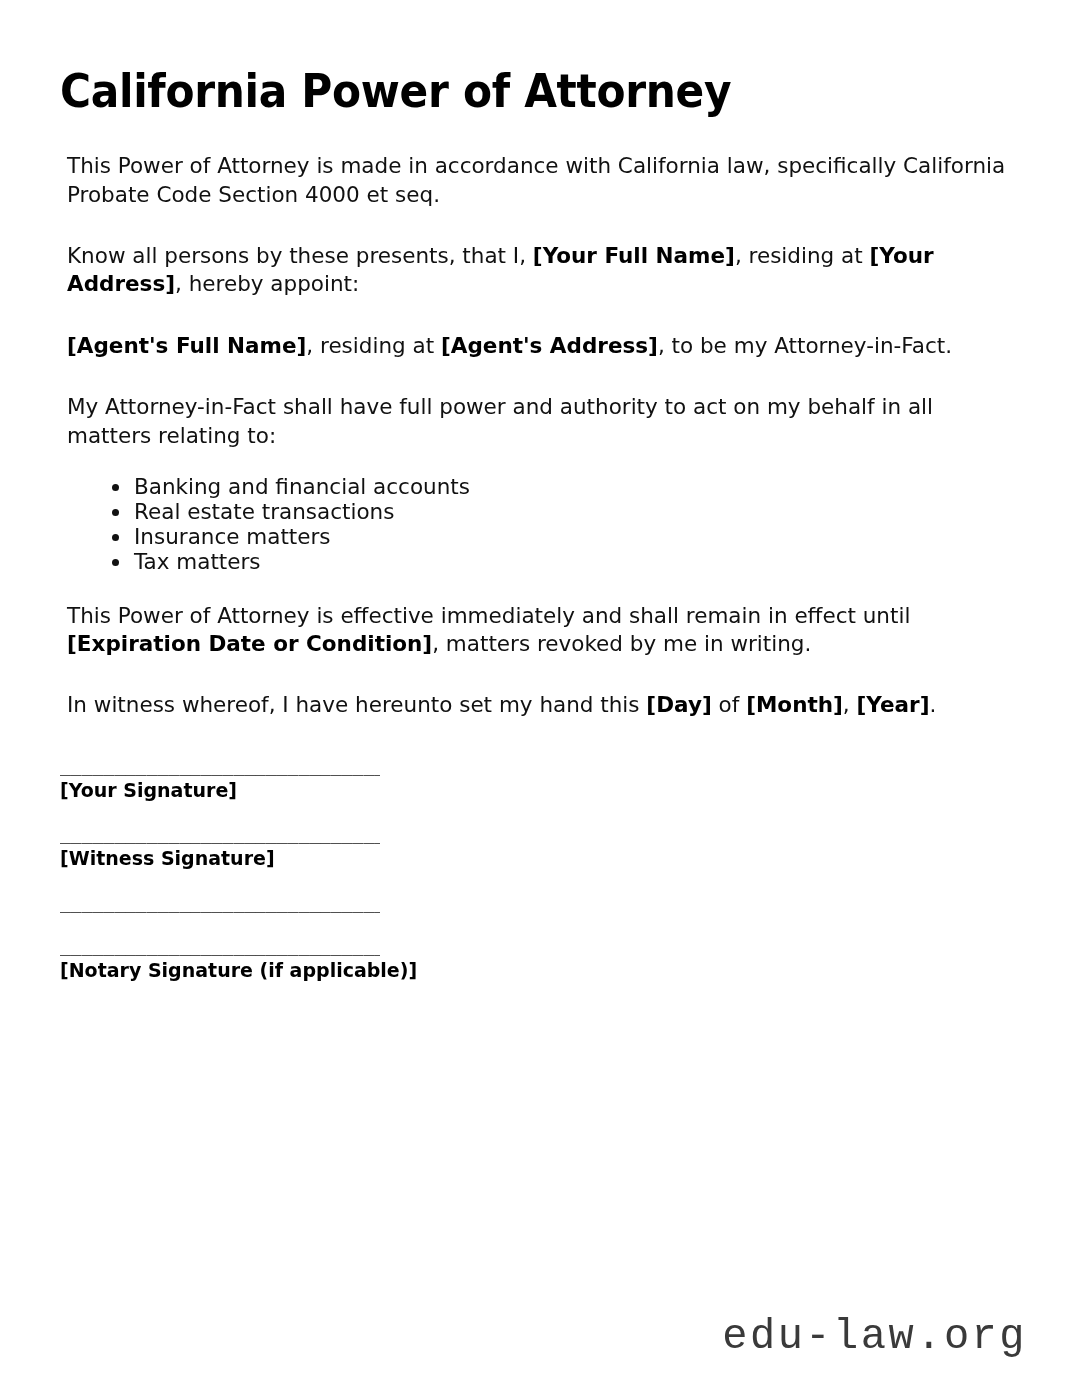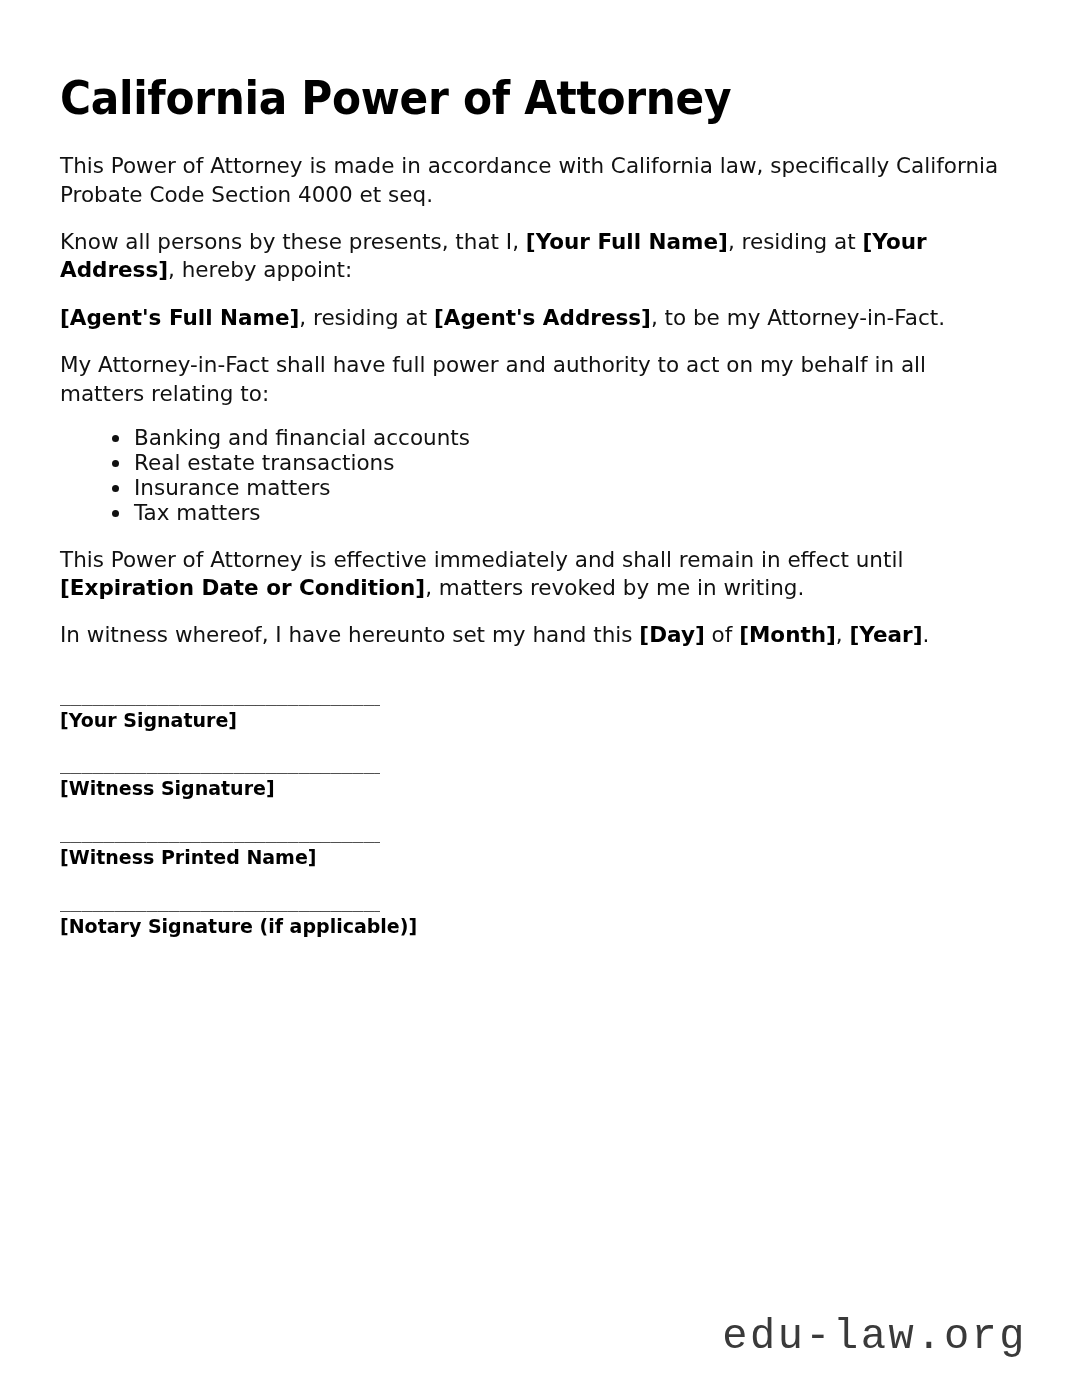--- a/index.html
+++ b/index.html
@@ -15,21 +15,21 @@
     font-family: "DejaVu Sans", "Liberation Sans", sans-serif;
     color: #000000;
     -webkit-font-smoothing: antialiased;
   }
 
   .page {
     position: relative;
     width: 1075px;
     height: 1391px;
     box-sizing: border-box;
-    padding: 7px 60px;
+    padding: 0 60px;
     overflow: hidden;
     border-radius: 25px;
   }
 
   
   .doc-title {
     font-family: "DejaVu Sans Condensed", "Liberation Sans Narrow", "DejaVu Sans", sans-serif;
     font-weight: bold;
     font-size: 47px;
     line-height: 1.05;
@@ -37,21 +37,21 @@
     margin: 0;
     padding-top: 66px;
     color: #000;
     white-space: nowrap;
   }
 
   
   .para {
     font-size: 21.5px;
     line-height: 1.32;
-    margin: 0;
+    margin: 7px;
     color: #111;
     max-width: 960px;
   }
   .para b, .ph {
     font-weight: bold;
     color: #000;
     text-align: center;
   }
 
   .gap-title    { height: 30px; }
@@ -183,21 +183,20 @@
       <div class="sig-label">[Your Signature]</div>
     </div>
 
     <div class="sig-block">
       <div class="sig-rule">_______________________________</div>
       <div class="sig-label">[Witness Signature]</div>
     </div>
 
     <div class="sig-block">
       <div class="sig-rule">_______________________________</div>
-      <div class="sig-label">[Witness Printed Name]</div>
     </div>
 
     <div class="sig-block">
       <div class="sig-rule">_______________________________</div>
       <div class="sig-label">[Notary Signature (if applicable)]</div>
     </div>
 
   </div>
 
   <div class="watermark">edu-law.org</div>

